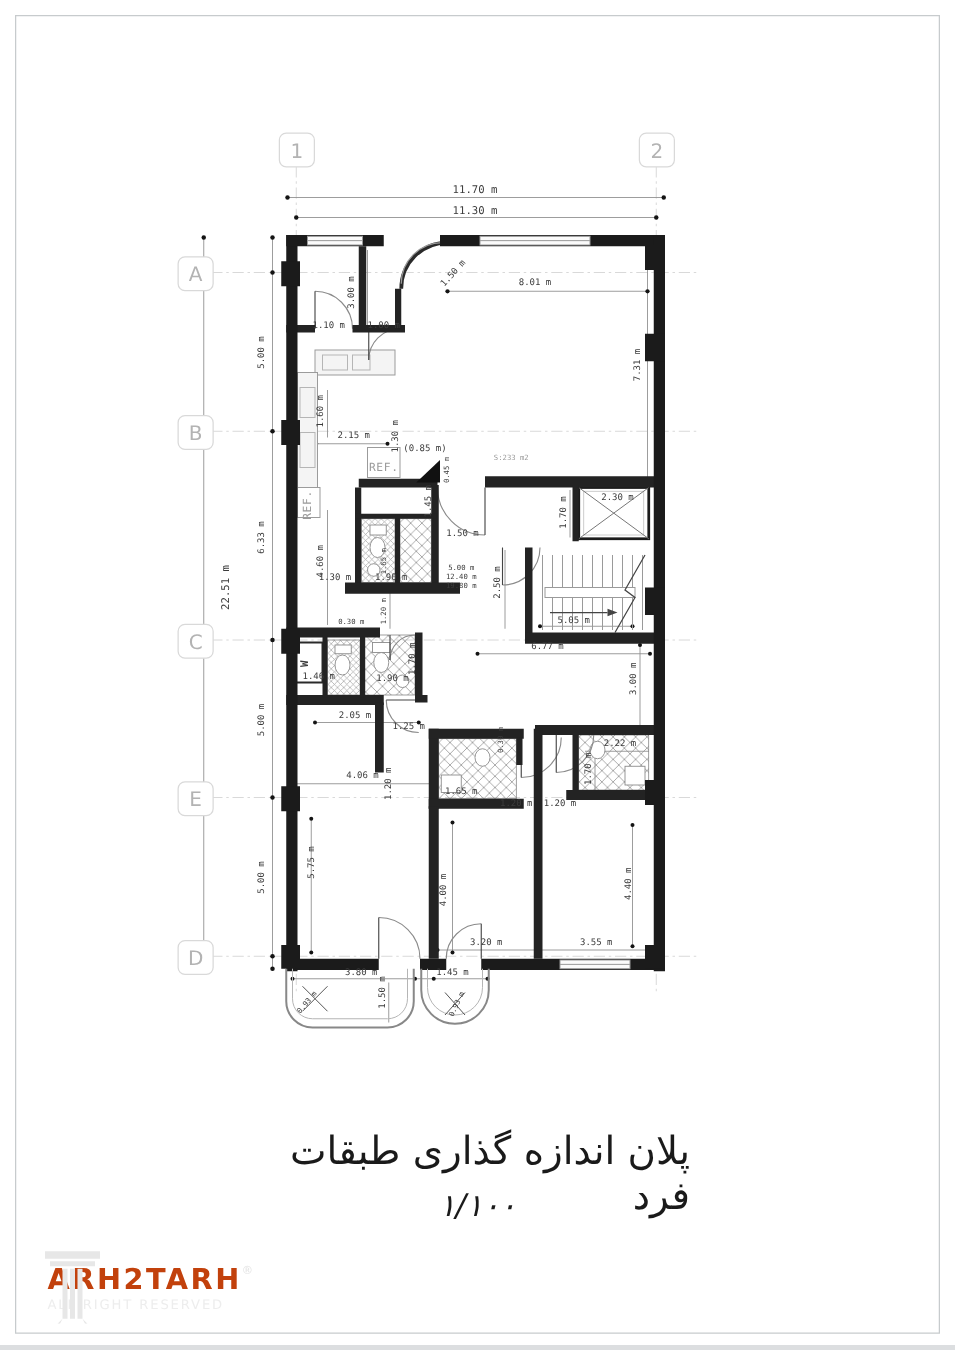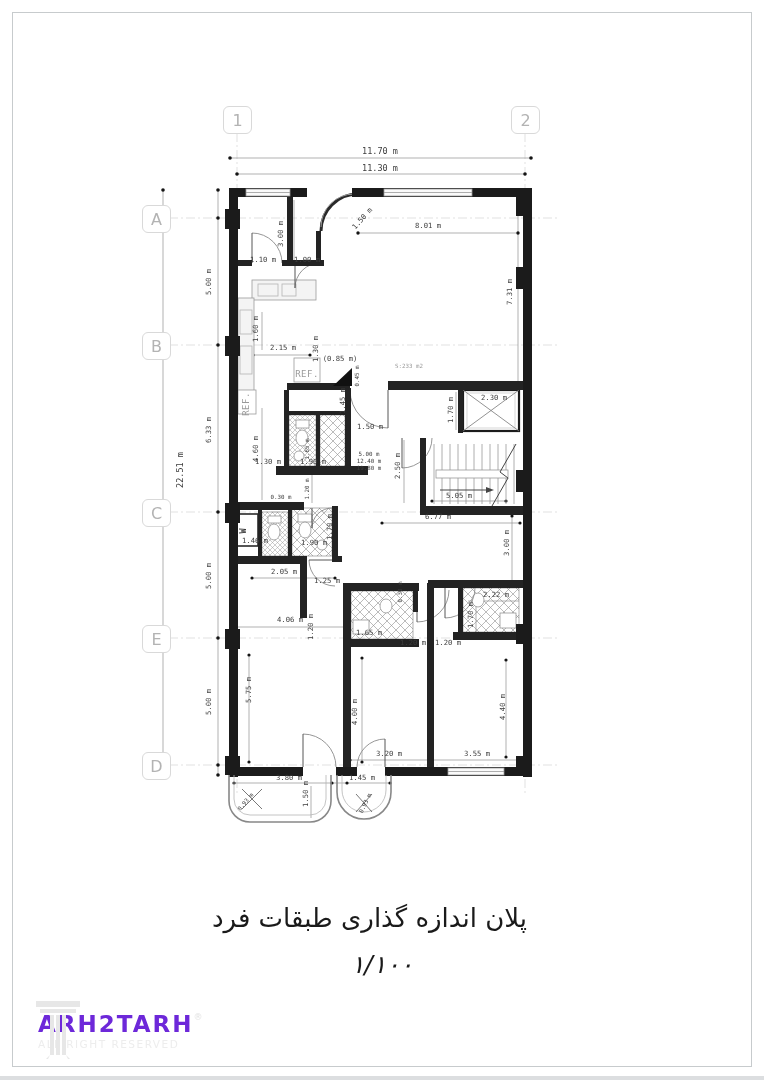--- a/index.html
+++ b/index.html
@@ -11,27 +11,27 @@
   svg{position:absolute;left:0;top:0;}
   svg text{font-family:"DejaVu Sans Mono",monospace;fill:#3c3c3c;text-anchor:middle;}
   text.dim{font-size:8.5px;}
   text.sm{font-size:7.2px;}
   text.xs{font-size:5.8px;}
   text.gray{fill:#9a9a9a;}
   text.ref{font-size:9px;fill:#9a9a9a;letter-spacing:.5px;}
   text.w{font-size:8.5px;font-weight:bold;}
   .bubble{position:absolute;width:27px;height:26px;border:1.4px solid #d9d9d9;border-radius:6px;
        background:#fff;color:#b3b3b3;font-size:16px;display:flex;align-items:center;justify-content:center;}
-  .title-fa{position:absolute;left:212px;top:903px;width:340px;text-align:left;direction:rtl;
-       font-size:26px;color:#1a1a1a;}
+  .title-fa{position:absolute;left:212px;top:903px;width:340px;text-align:right;direction:rtl;
+       font-size:31px;color:#1a1a1a;}
   .scale-fa{position:absolute;left:212px;top:950px;width:340px;text-align:center;direction:rtl;
        font-size:25px;letter-spacing:3px;color:#1a1a1a;font-style:italic;}
   .logo{position:absolute;left:36px;top:999px;display:flex;align-items:flex-start;color:#e6e6e6;}
   .logo-text{margin-left:2px;margin-top:14px;line-height:1;}
-  .logo-name{font-size:23px;font-weight:bold;letter-spacing:2px;color:#6d28d9;}
+  .logo-name{font-size:23px;font-weight:bold;letter-spacing:2px;color:#c2410c;}
   .logo-reg{font-size:9px;vertical-align:top;color:#e3e3e3;}
   .logo-tag{font-size:10.5px;letter-spacing:1.5px;color:#ededed;margin-top:3px;}
 </style>
 </head>
 <body>
 
 <div class="sheet-border"></div>
 
 <svg width="764" height="1080" viewBox="0 0 764 1080">
   <defs>

